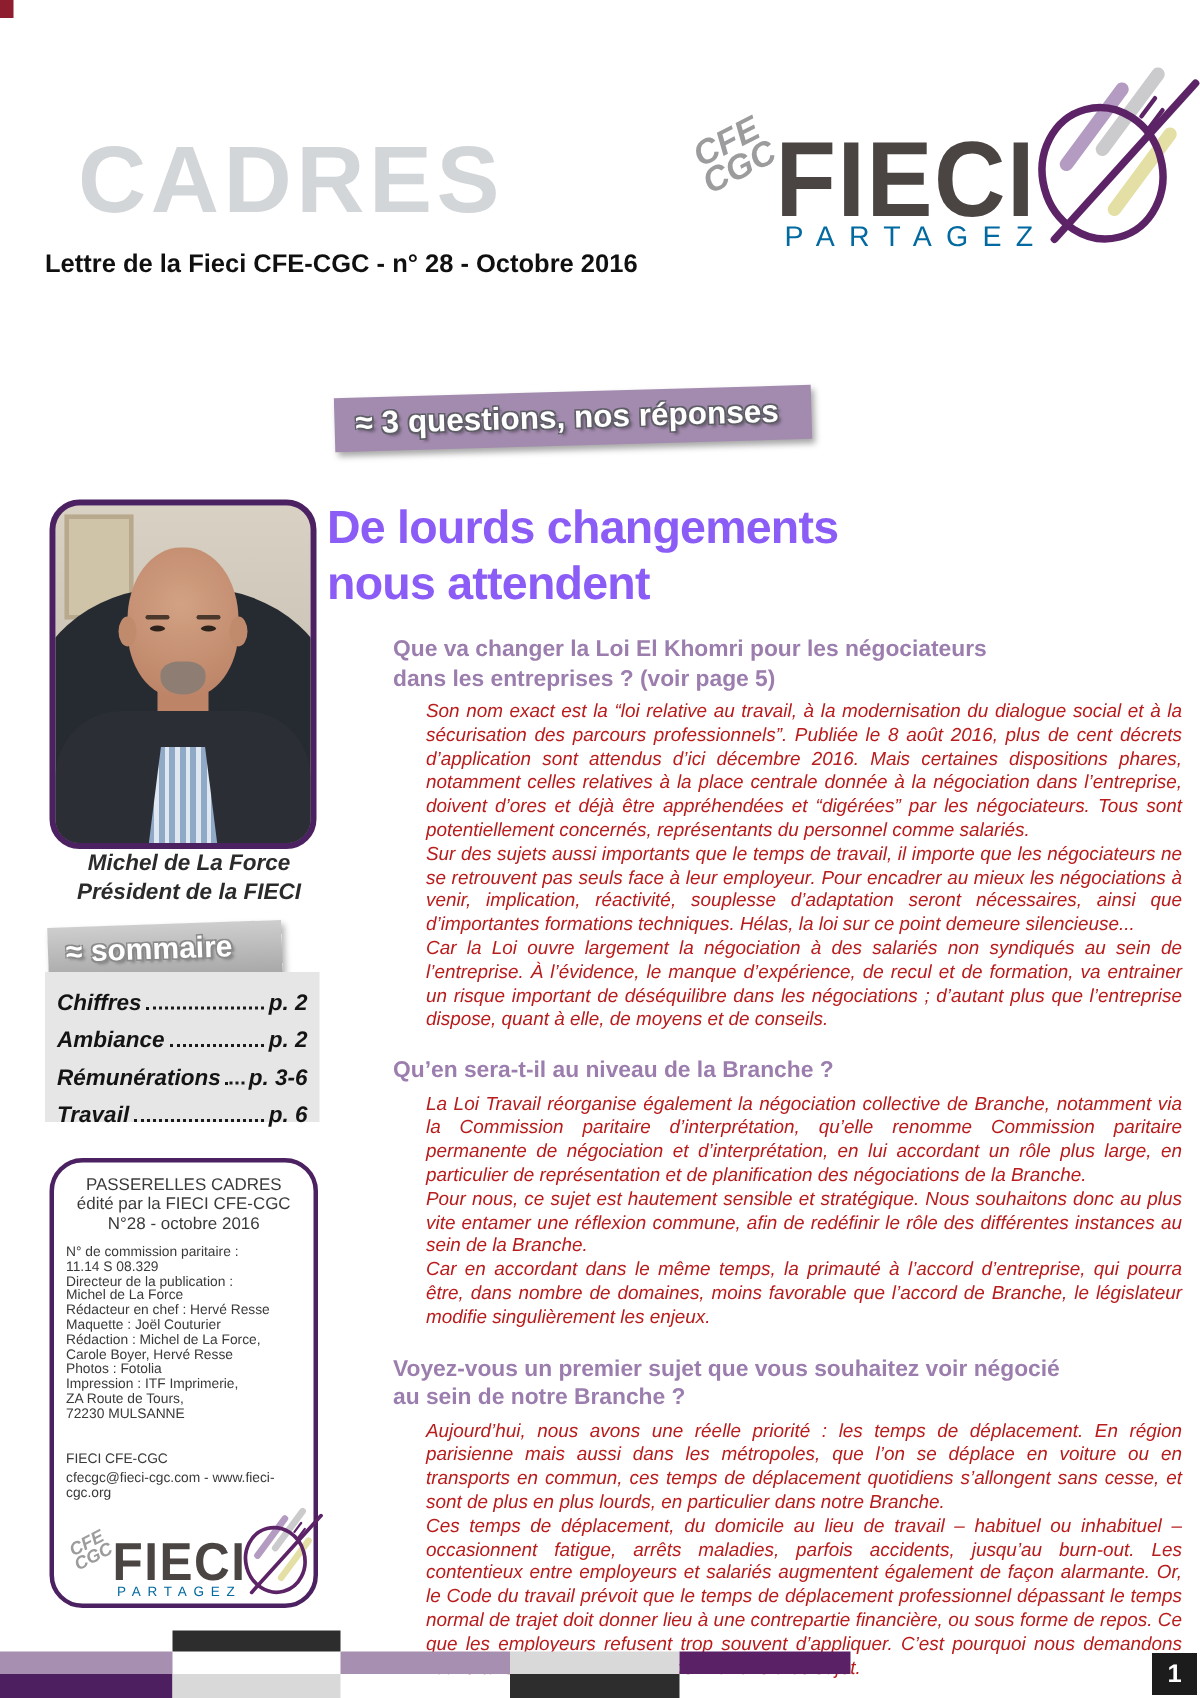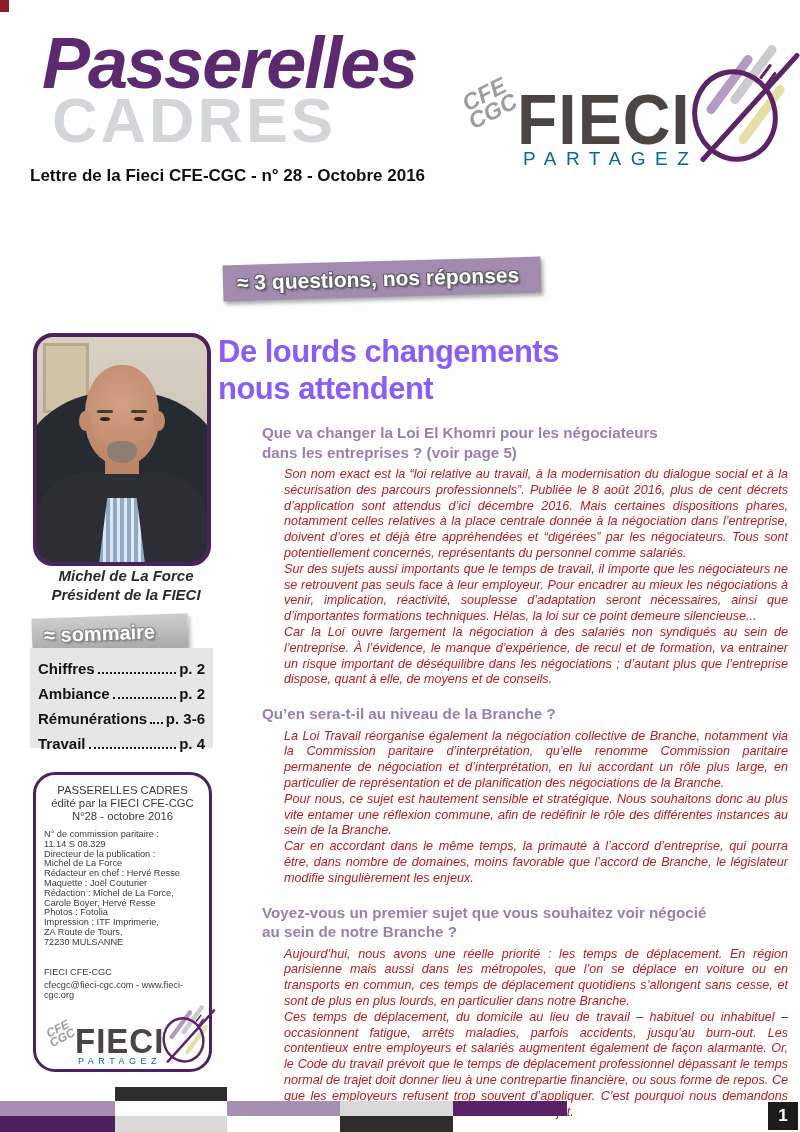--- a/index.html
+++ b/index.html
@@ -74,21 +74,21 @@
                  font-size:15px;line-height:19px;font-weight:700;font-style:italic;color:#2b2b2b;
                  white-space:pre-line;}
   .sommaire-ribbon{position:absolute;left:32px;top:616px;width:156px;height:35px;
                    background:linear-gradient(180deg,#cecece,#a8a8a8);transform:rotate(-2deg);
                    box-shadow:2px 3px 4px rgba(0,0,0,.3);display:flex;align-items:center;padding-left:12px;
                    box-sizing:border-box;}
   .sommaire-ribbon span{font-size:20px;font-weight:700;color:#fff;
         text-shadow:1px 1px 0 #8a8a8a,-1px 1px 0 #8a8a8a,1px -1px 0 #8a8a8a,-1px -1px 0 #8a8a8a,2px 2px 2px rgba(0,0,0,.3);}
   .sommaire-panel{position:absolute;left:30px;top:648px;width:183px;height:100px;background:#e6e6e6;
                   padding:12px 8px 0 8px;box-sizing:border-box;}
-  .toc-row{display:flex;align-items:baseline;font-size:15px;font-weight:700;color:#141414;height:25px;}
+  .toc-row{display:flex;align-items:baseline;font-size:15px;font-weight:700;color:#141414;height:25px;font-style:italic;}
   .toc-dots{flex:1;border-bottom:2px dotted #1a1a1a;margin:0 3px 4px 3px;}
 
   
   .infobox{position:absolute;left:33px;top:772px;width:179px;height:300px;border:3px solid #4c2161;
            border-radius:22px;box-sizing:border-box;padding:9px 8px 0 8px;color:#3a3a3a;}
   .box-head{text-align:center;font-size:11.3px;line-height:13px;white-space:pre-line;margin-bottom:7px;}
   .box-mentions{font-size:9.2px;line-height:9.8px;white-space:pre-line;}
   .box-org-name{font-size:9.2px;line-height:9.8px;margin-top:20px;}
   .box-org{font-size:9.2px;line-height:9.8px;text-align:justify;}
   .box-contact{font-size:9.2px;line-height:9.8px;margin-top:4px;}
@@ -107,21 +107,20 @@
   .page-badge{position:absolute;left:768px;top:1102px;width:30px;height:28px;background:#1c1c1c;
               color:#fff;font-size:17px;font-weight:700;display:flex;align-items:center;justify-content:center;}
 </style>
 </head>
 <body>
 
 <div class="page">
 
   <div class="corner-mark"></div>
 
-  <div class="title-main">Passerelles</div>
   <div class="title-sub">CADRES</div>
   <div class="issue-line">Lettre de la Fieci CFE-CGC - n° 28 - Octobre 2016</div>
 
   <div class="fieci-logo logo-big">
     <div class="union preline">CFE
 CGC</div>
     <div class="name">FIECI</div>
     <div class="tagline">PARTAGEZ</div>
     <svg viewBox="0 0 130 120">
       <line x1="38" y1="62" x2="75" y2="12" stroke="#b49bc2" stroke-width="9" stroke-linecap="round"></line>
@@ -171,21 +170,21 @@
       <span>p. 2</span>
     </div>
     <div class="toc-row">
       <span>Rémunérations</span>
       <span class="toc-dots"></span>
       <span>p. 3-6</span>
     </div>
     <div class="toc-row">
       <span>Travail</span>
       <span class="toc-dots"></span>
-      <span>p. 4</span>
+      <span>p. 6</span>
     </div>
   </div>
 
   <div class="infobox">
     <div class="box-head">PASSERELLES CADRES
 édité par la FIECI CFE-CGC
 N°28 - octobre 2016</div>
     <div class="box-mentions">N° de commission paritaire :
 11.14 S 08.329
 Directeur de la publication :

